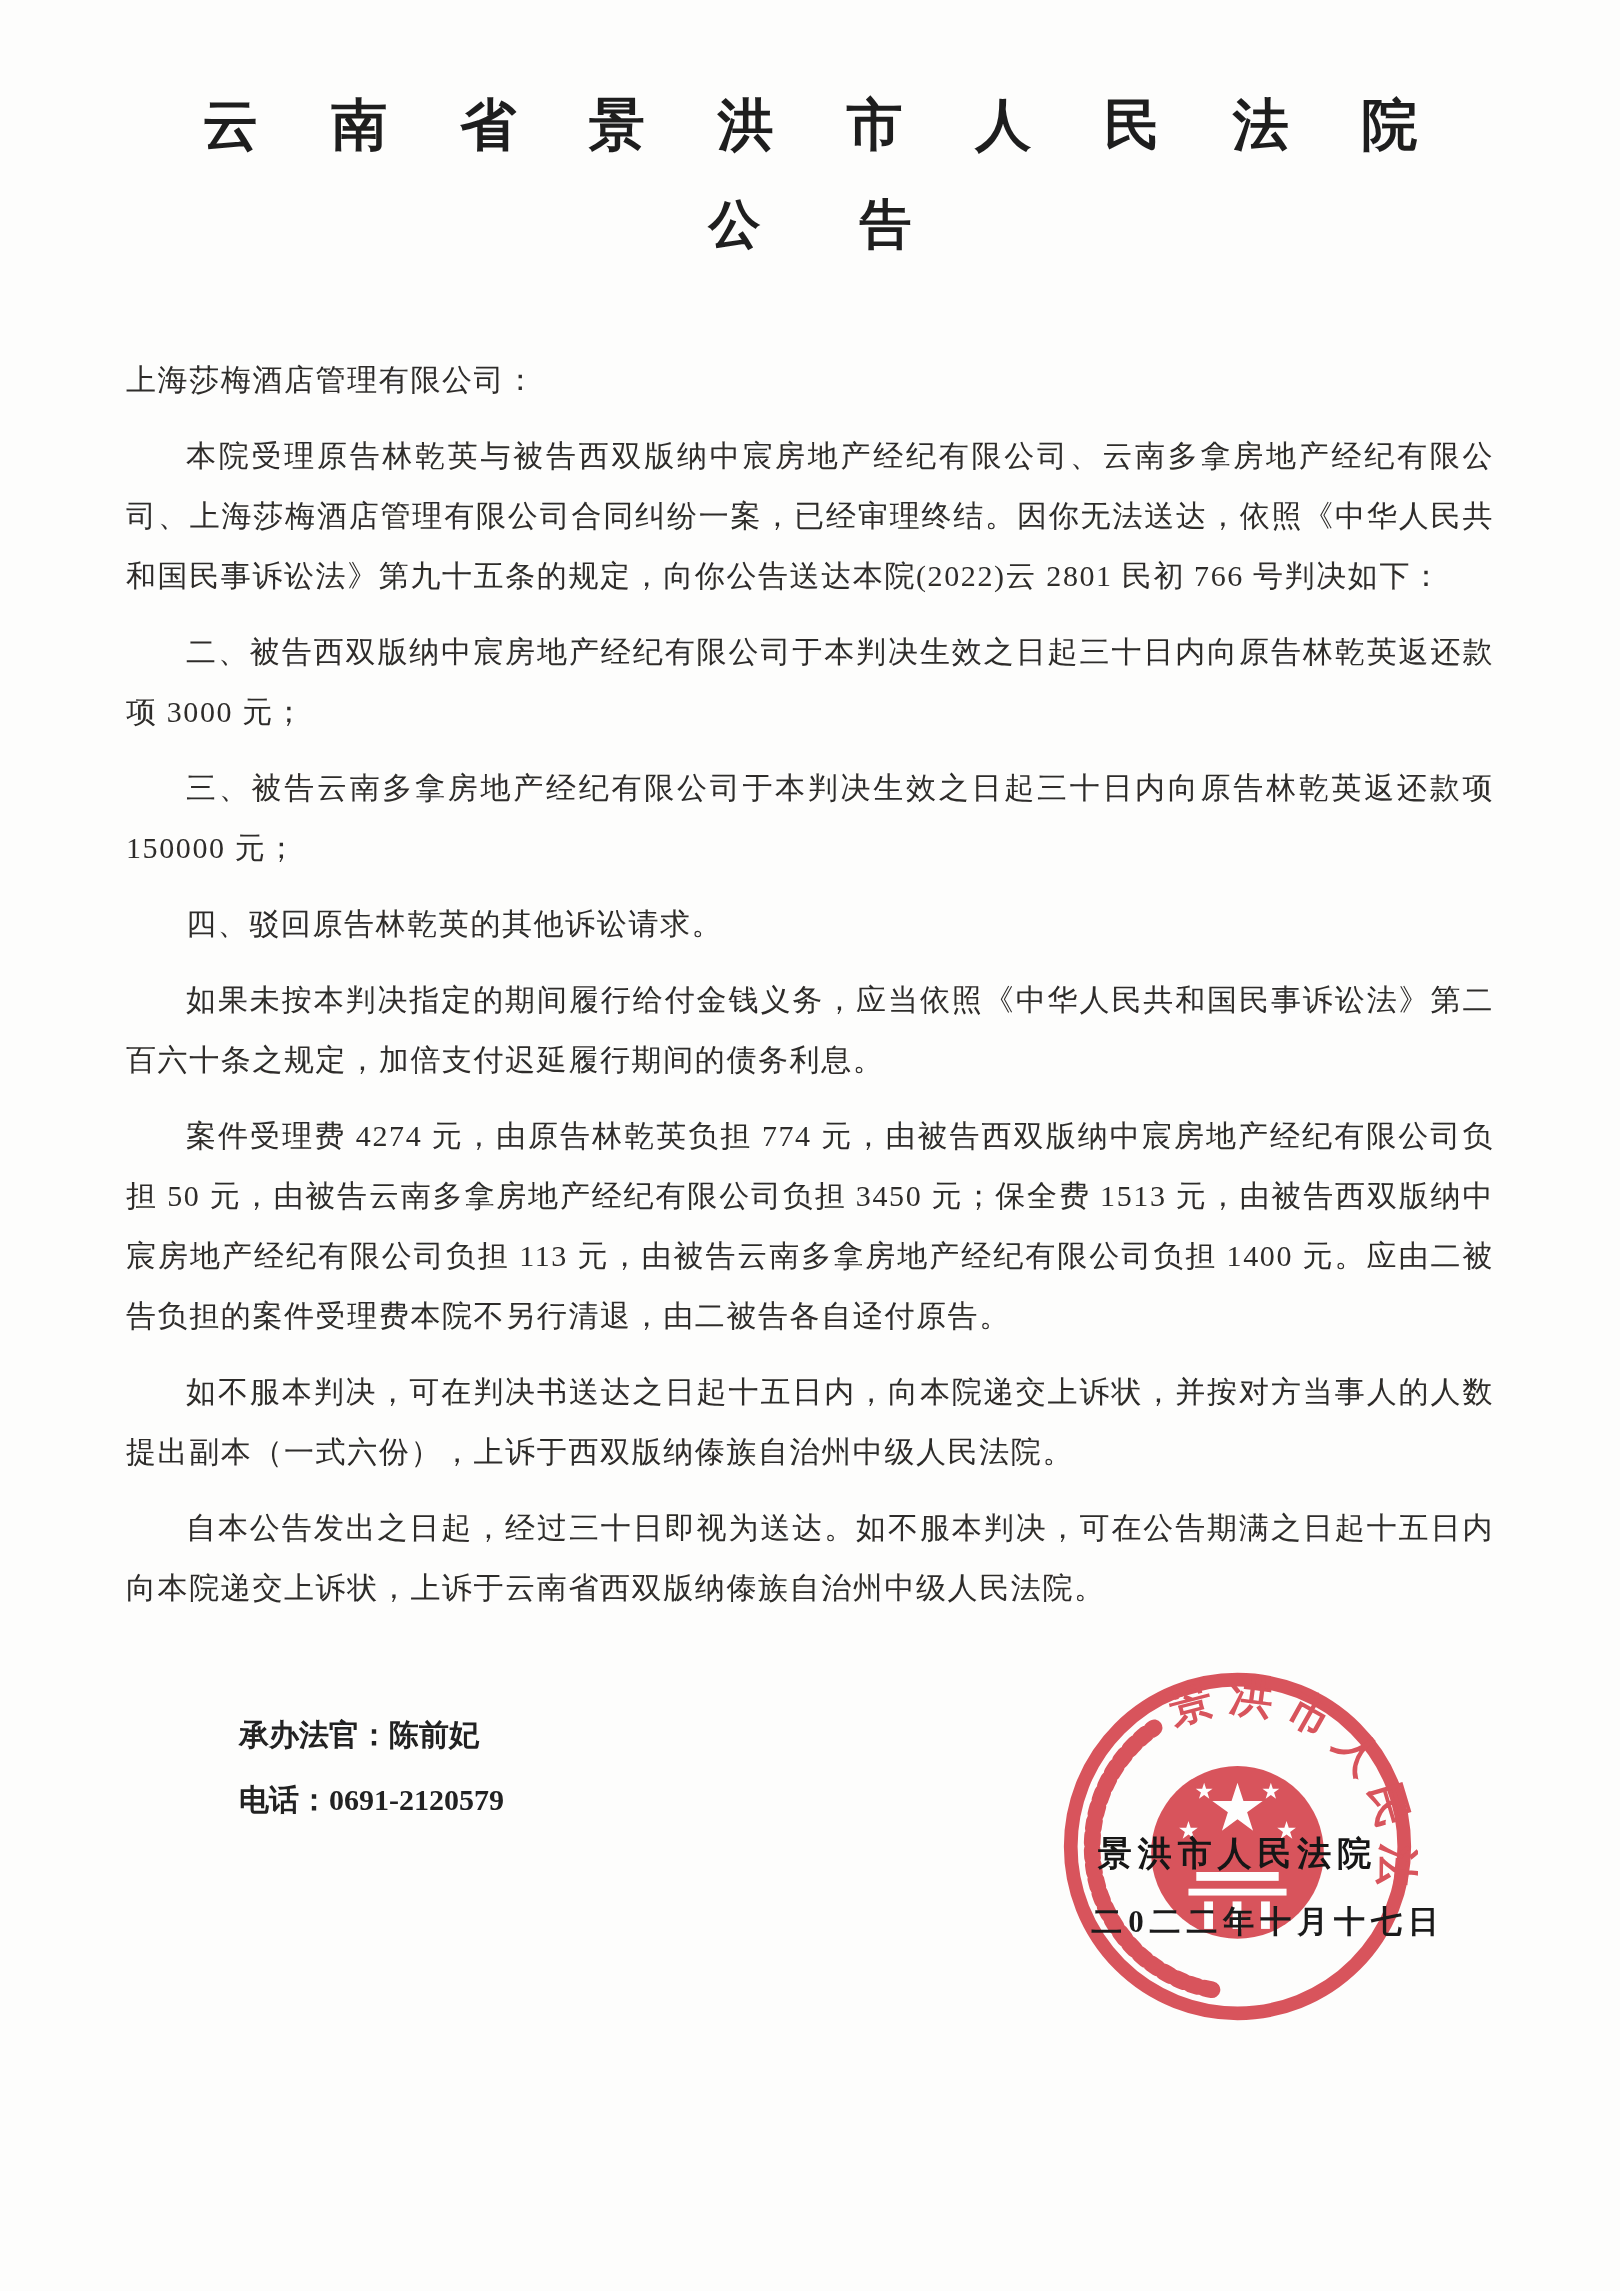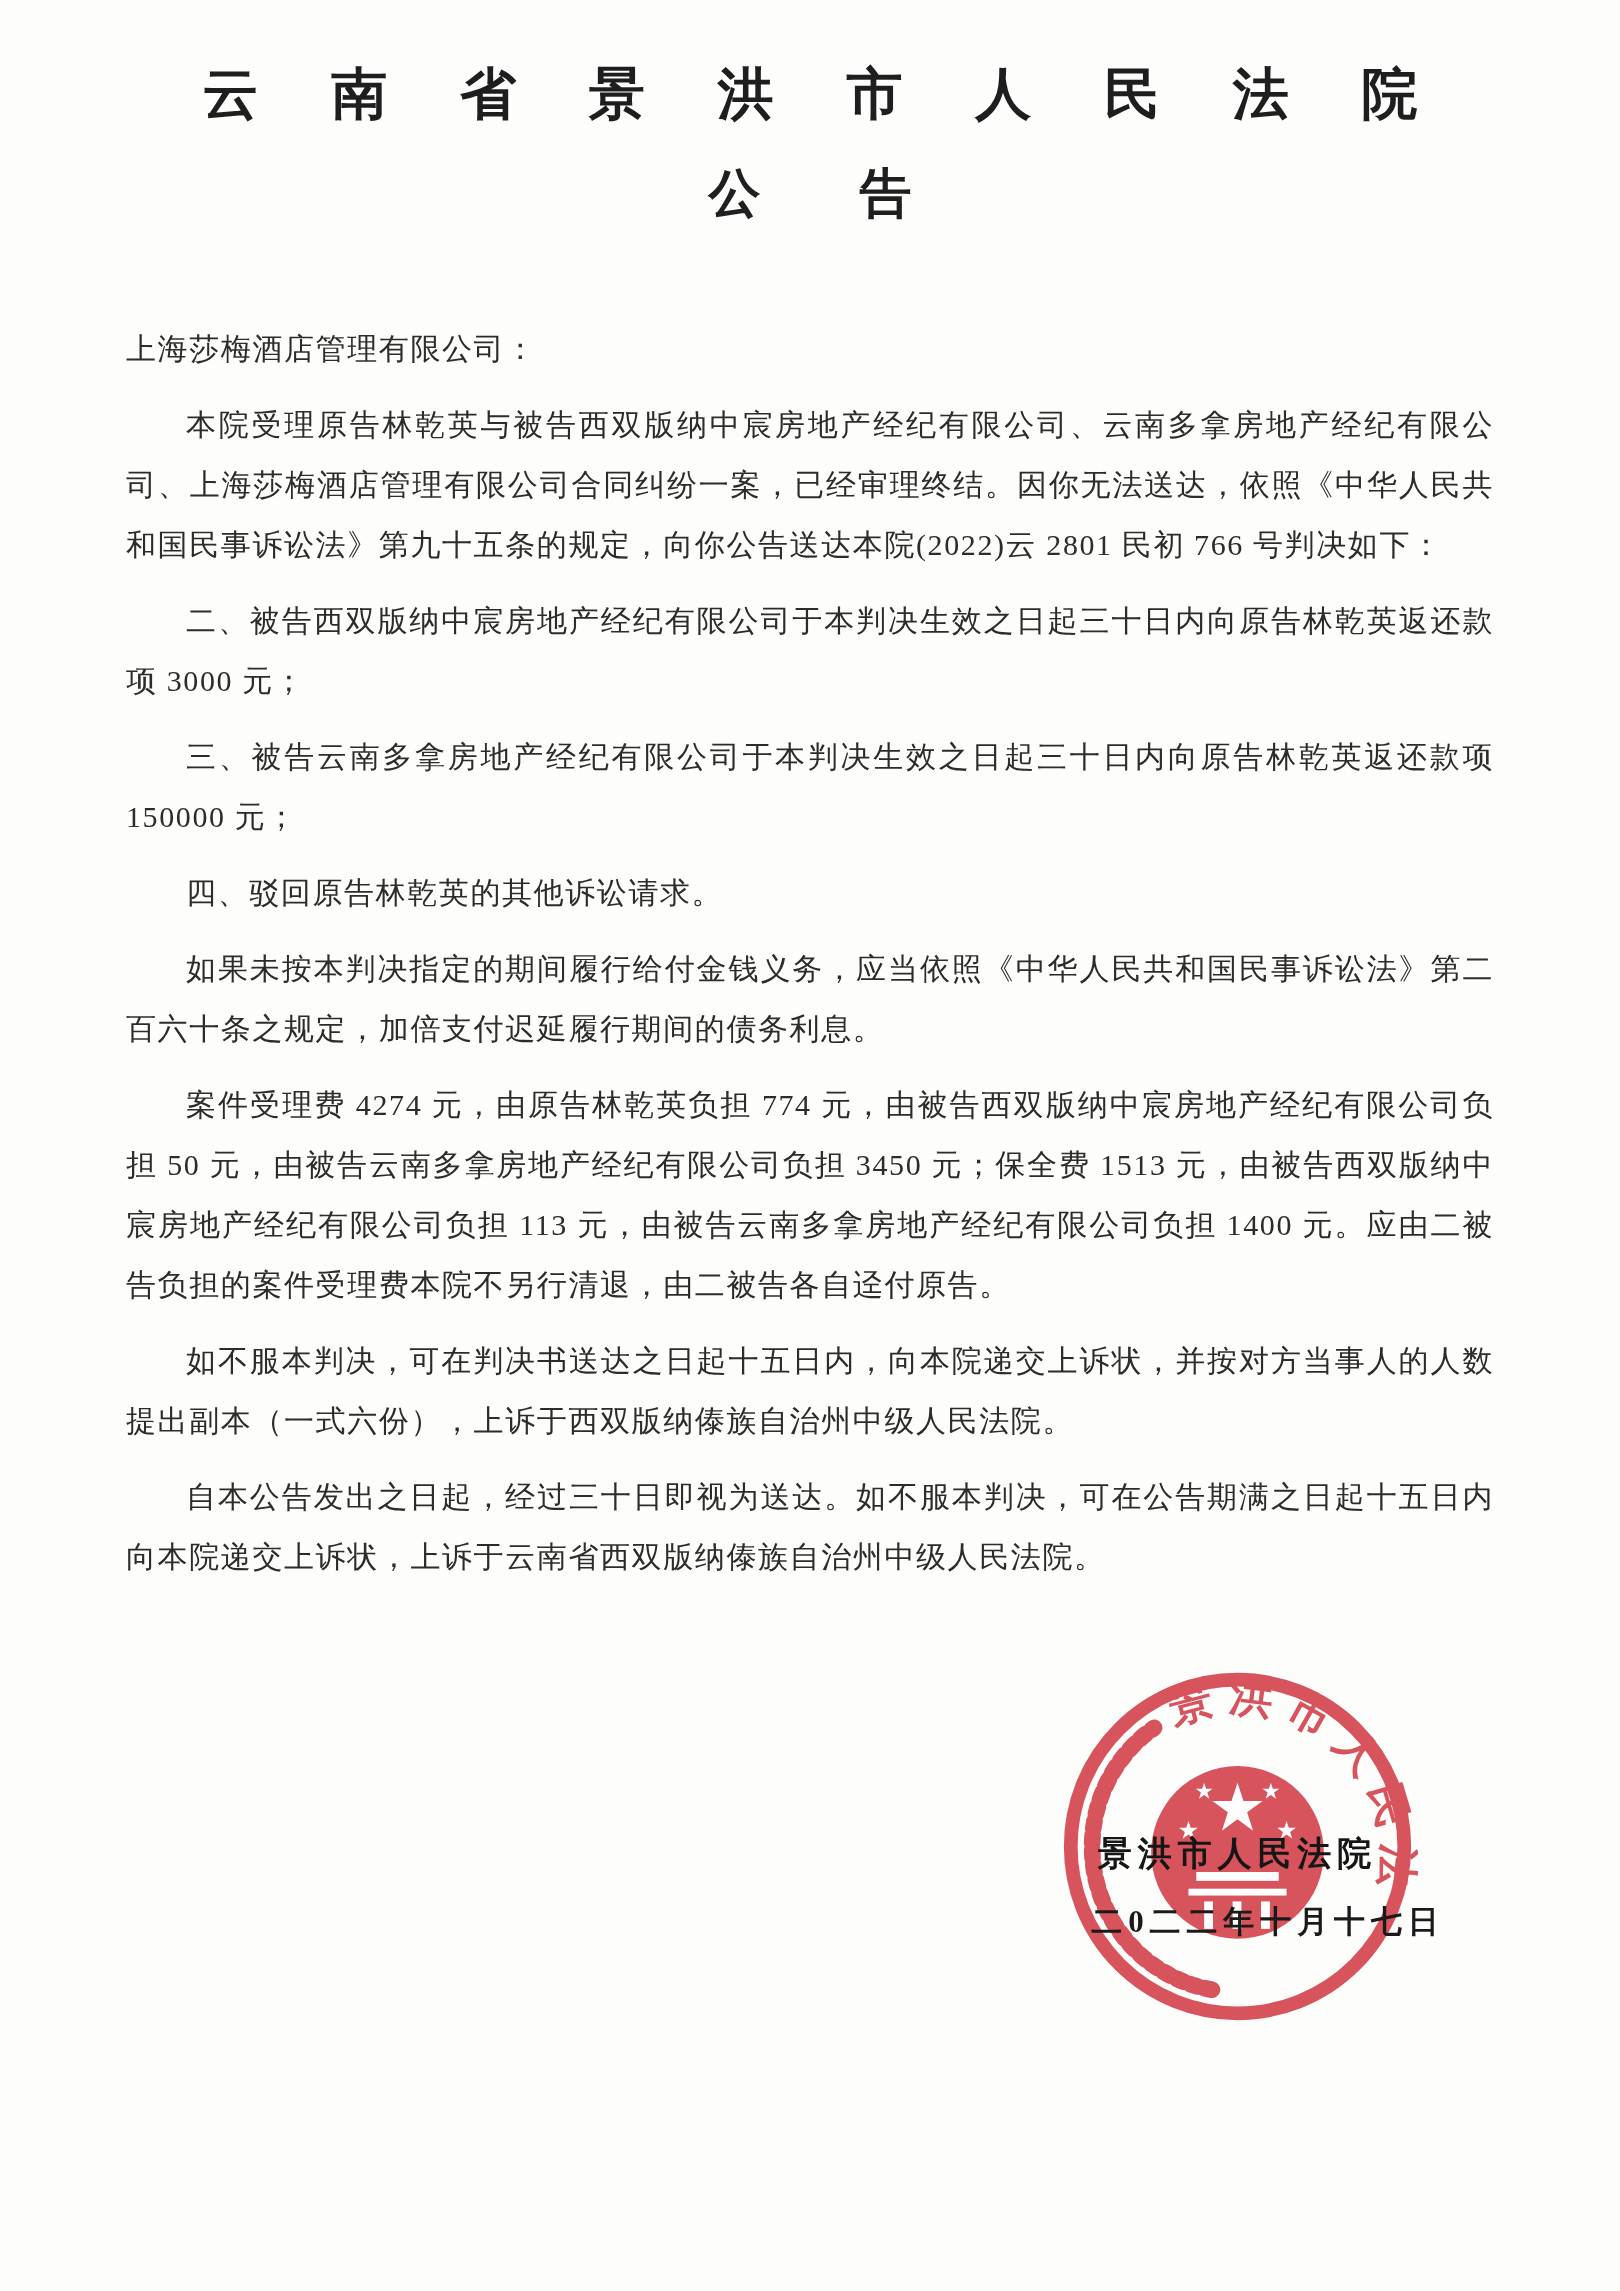--- a/index.html
+++ b/index.html
@@ -8,21 +8,21 @@
     width:1620px;height:2292px;
     margin:0 auto;
     background:#fdfdfc;
     font-family:"Liberation Serif","DejaVu Serif",serif;
     color:#262626;
     overflow:hidden;
     box-sizing:border-box;
     padding:0 110px;
   }
   .court-title{
-    margin-top:57px;
+    margin-top:88px;
     text-align:center;
     font-size:56px;
     font-weight:600;
     letter-spacing:1.3em;
     text-indent:1.3em;
     color:#1e1e1e;
     white-space:nowrap;
   }
   .doc-type{
     margin-top:25.5px;
@@ -89,20 +89,24 @@
     <p>本院受理原告林乾英与被告西双版纳中宸房地产经纪有限公司、云南多拿房地产经纪有限公司、上海莎梅酒店管理有限公司合同纠纷一案，已经审理终结。因你无法送达，依照《中华人民共和国民事诉讼法》第九十五条的规定，向你公告送达本院(2022)云 2801 民初 766 号判决如下：</p>
     <p>二、被告西双版纳中宸房地产经纪有限公司于本判决生效之日起三十日内向原告林乾英返还款项 3000 元；</p>
     <p>三、被告云南多拿房地产经纪有限公司于本判决生效之日起三十日内向原告林乾英返还款项 150000 元；</p>
     <p>四、驳回原告林乾英的其他诉讼请求。</p>
     <p>如果未按本判决指定的期间履行给付金钱义务，应当依照《中华人民共和国民事诉讼法》第二百六十条之规定，加倍支付迟延履行期间的债务利息。</p>
     <p>案件受理费 4274 元，由原告林乾英负担 774 元，由被告西双版纳中宸房地产经纪有限公司负担 50 元，由被告云南多拿房地产经纪有限公司负担 3450 元；保全费 1513 元，由被告西双版纳中宸房地产经纪有限公司负担 113 元，由被告云南多拿房地产经纪有限公司负担 1400 元。应由二被告负担的案件受理费本院不另行清退，由二被告各自迳付原告。</p>
     <p>如不服本判决，可在判决书送达之日起十五日内，向本院递交上诉状，并按对方当事人的人数提出副本（一式六份），上诉于西双版纳傣族自治州中级人民法院。</p>
     <p>自本公告发出之日起，经过三十日即视为送达。如不服本判决，可在公告期满之日起十五日内向本院递交上诉状，上诉于云南省西双版纳傣族自治州中级人民法院。</p>
   </div>
 
+  <div class="footer">
+    <div class="row"><span>承办法官：</span><span>陈前妃</span></div>
+    <div class="row"><span>电话：</span><span>0691-2120579</span></div>
+  </div>
 
   <div class="seal">
     <svg width="361" height="361" viewBox="0 0 368 368">
       <g opacity="0.92">
 
         <circle cx="184" cy="184" r="170" fill="none" stroke="#d5464f" stroke-width="14"></circle>
 
         <path d="M 158,330 A 148,148 0 0 1 99,63" fill="none" stroke="#d5464f" stroke-width="17" stroke-dasharray="8 7" stroke-linecap="round"></path>
 
         <defs>

